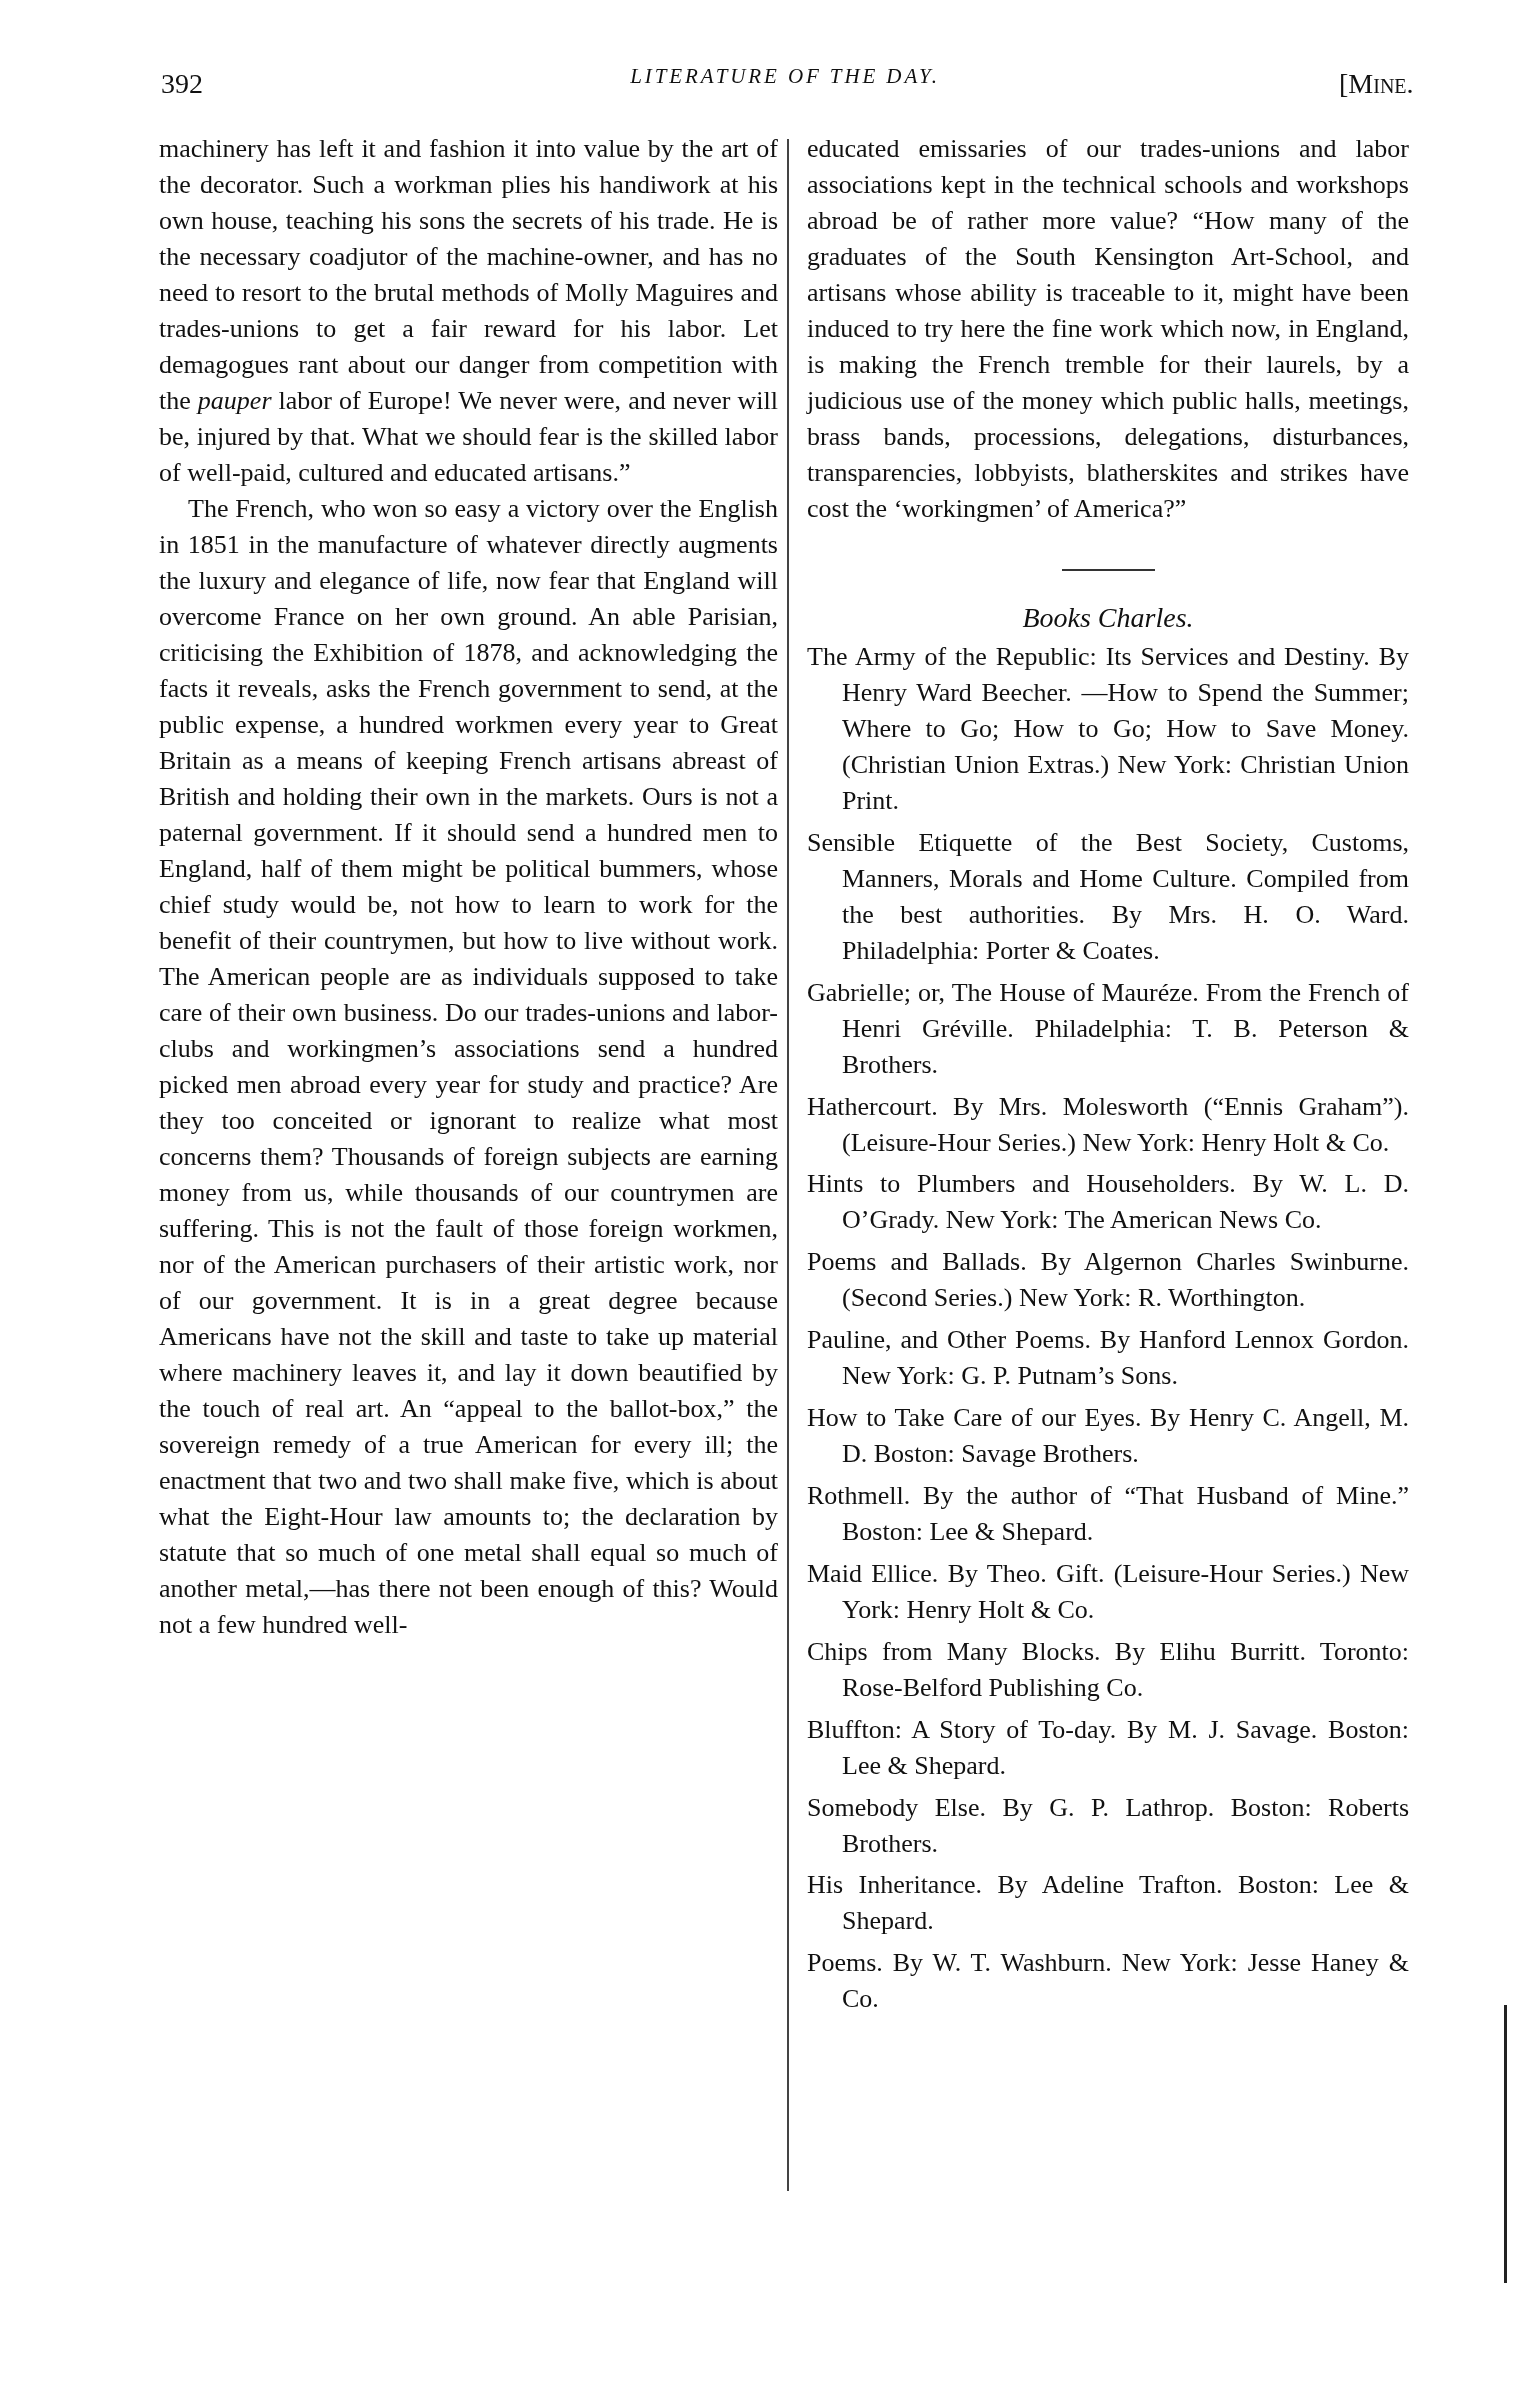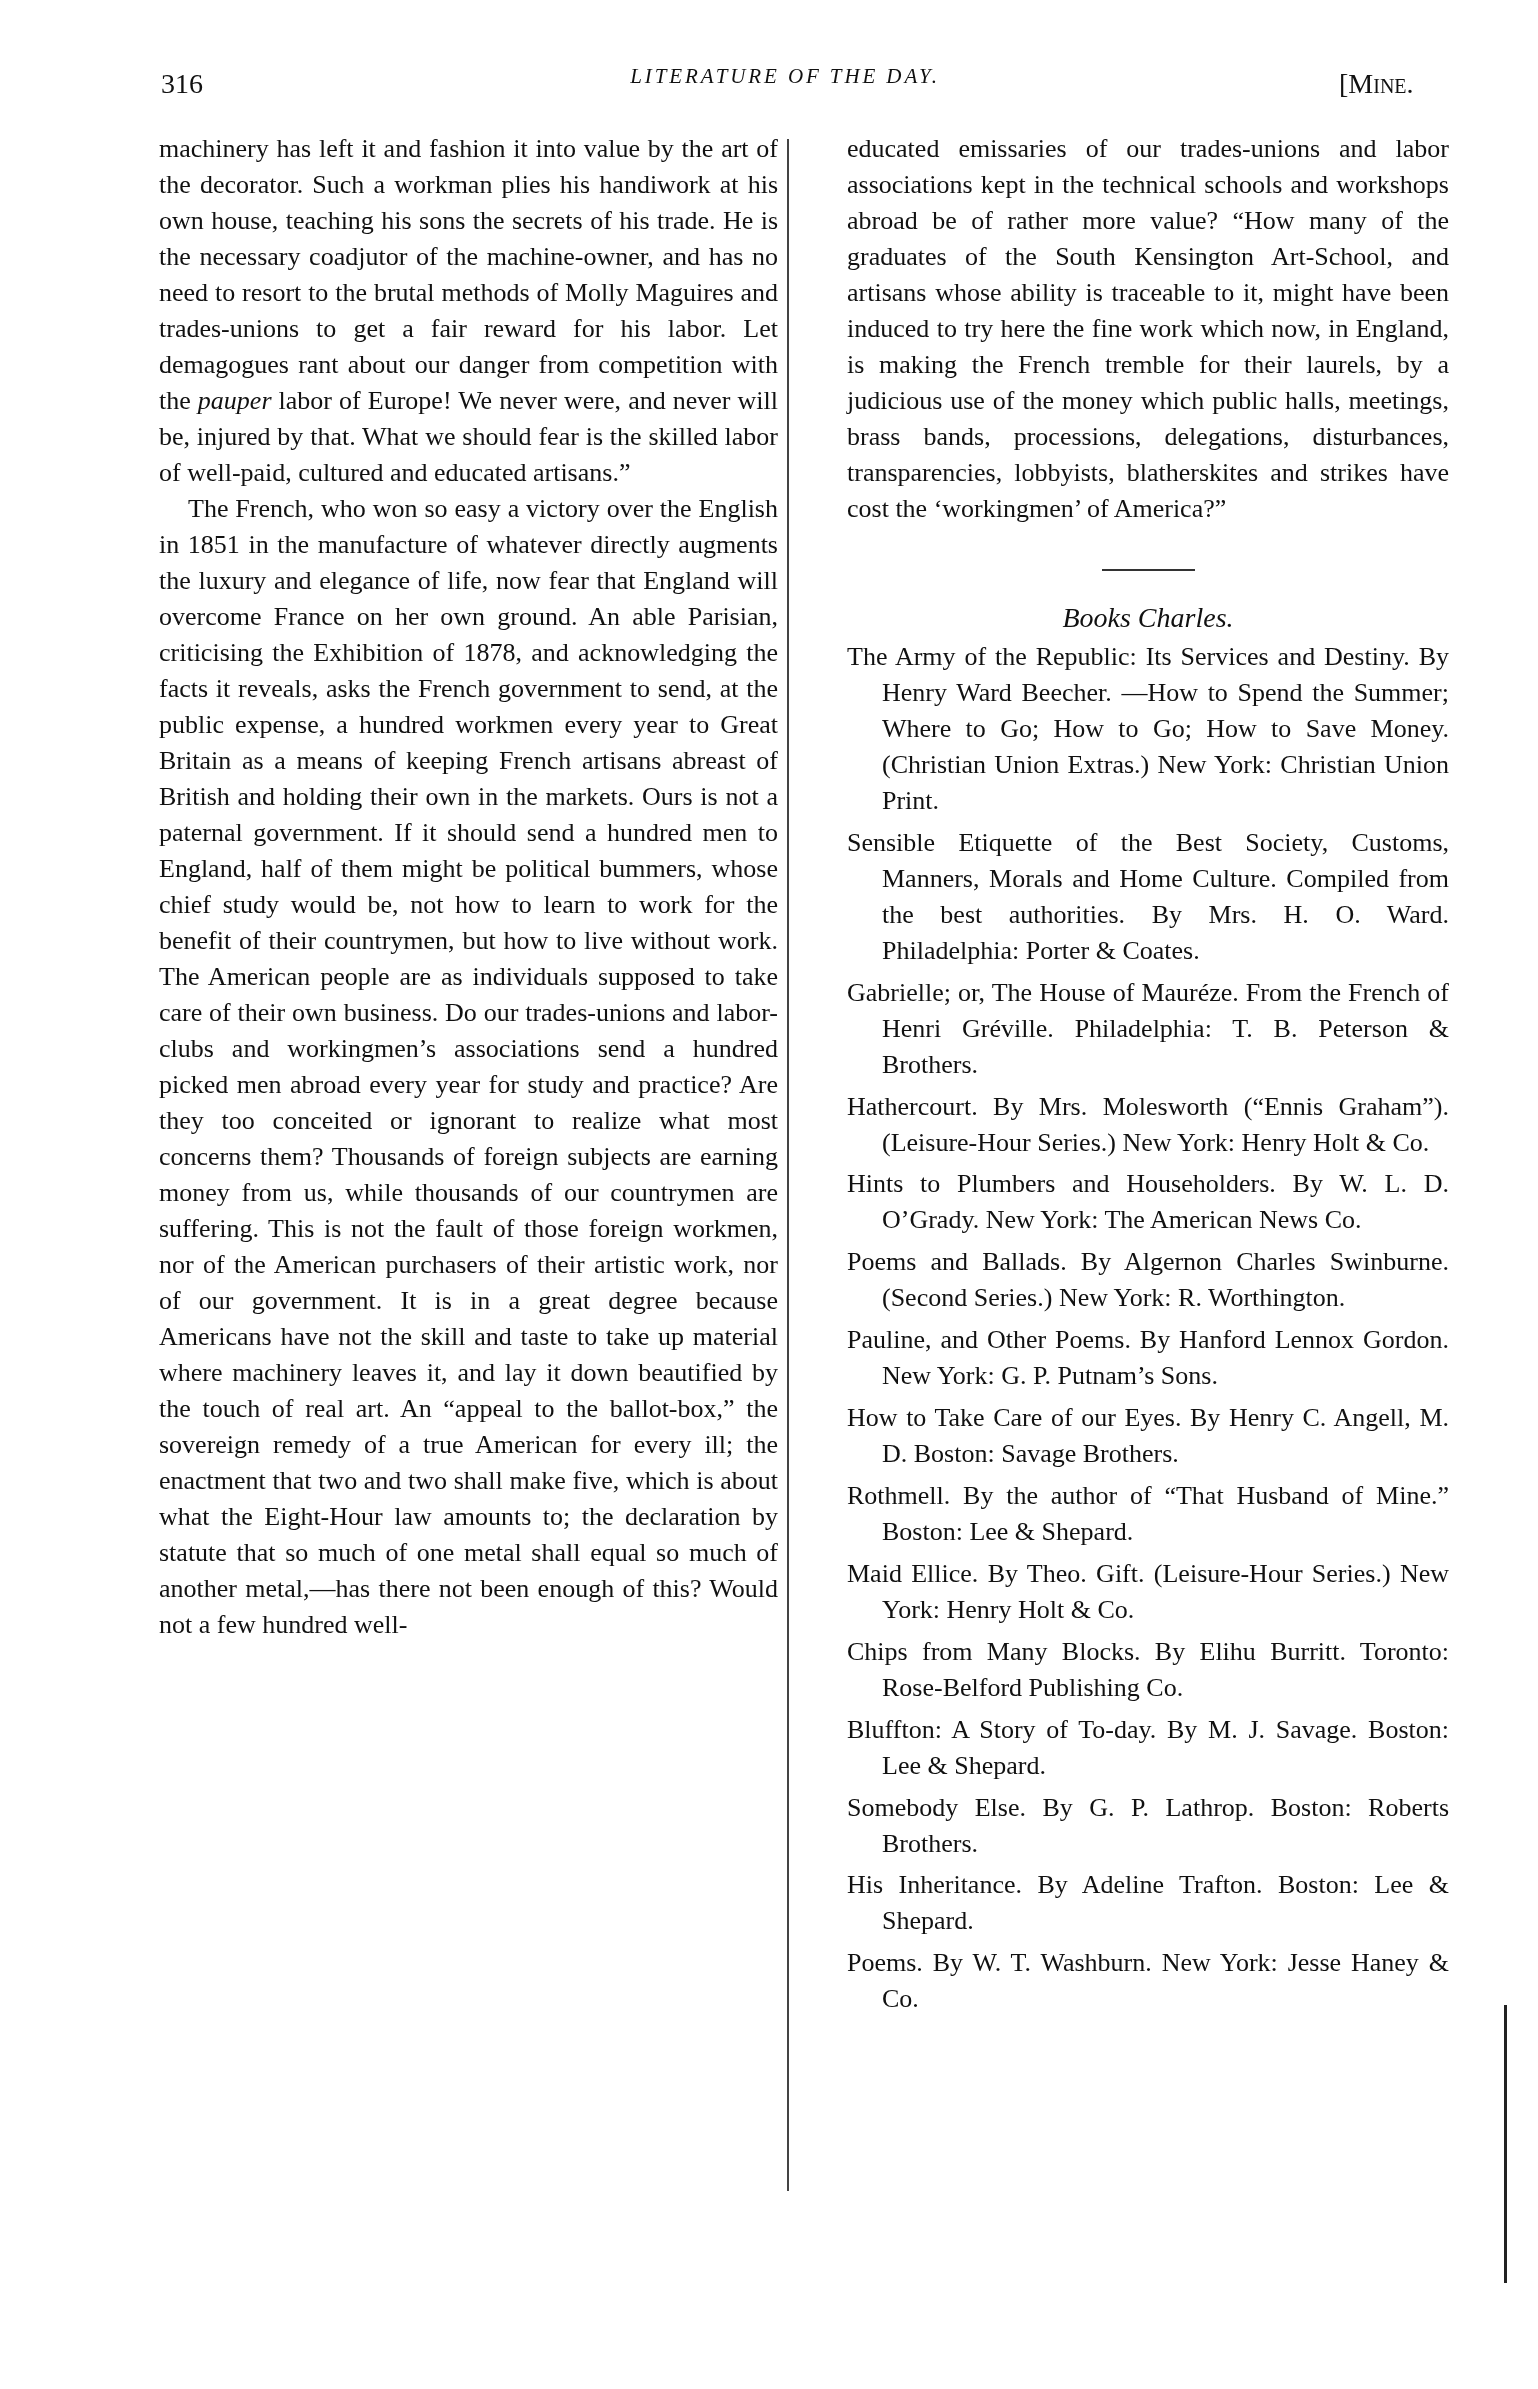--- a/index.html
+++ b/index.html
@@ -4,34 +4,34 @@
 <style>
   html, body { margin: 0; padding: 0; background: #ffffff; }
   body { width: 1538px; height: 2389px; position: relative; overflow: hidden;
          font-family: "Liberation Serif", "DejaVu Serif", serif; color: #111; }
   .page-num { position: absolute; left: 161px; top: 68px; font-size: 28px; }
   .running-head { position: absolute; left: 16px; width: 1538px; top: 64px; text-align: center;
                   font-size: 21px; font-style: italic; letter-spacing: 2.9px; }
   .running-month { position: absolute; left: 1339px; top: 68px; font-size: 28px; font-variant: small-caps; }
   .col { position: absolute; top: 131px; font-size: 26px; line-height: 36px; font-family: Liberation Serif, serif; }
   .col-left { left: 159px; width: 619px; }
-  .col-right { left: 847px; width: 602px; }
+  .col-right { left: 807px; width: 602px; }
   .divider { position: absolute; left: 787px; top: 139px; width: 1.5px; height: 2052px; background: #444; }
   .margin-rule { position: absolute; left: 1504px; top: 2005px; width: 2.9px; height: 278px; background: #222; }
   .para { text-align: justify; margin: 0; }
   .para.indent { text-indent: 29px; }
   .sep { width: 93px; height: 2px; background: #333; margin: 42px auto 29px auto; }
   .books-title { text-align: center; font-style: italic; font-size: 28px; margin: 0 0 2.9px 0; }
   .book { margin: 0 0 5.9px 0; padding-left: 35px; text-indent: -35px; text-align: justify; line-height: 36px; }
   em.it { font-style: italic; }
 </style>
 </head>
 <body>
 
-<div class="page-num">316</div>
+<div class="page-num">392</div>
 <div class="running-head">LITERATURE OF THE DAY.</div>
 <div class="running-month">[Mine.</div>
 
 <div class="col col-left">
   <p class="para">
     <span>machinery has left it and fashion it into value by the art of the decorator. Such a workman plies his handiwork at his own house, teaching his sons the secrets of his trade. He is the necessary coadjutor of the machine-owner, and has no need to resort to the brutal methods of Molly Maguires and trades-unions to get a fair reward for his labor. Let demagogues rant about our danger from competition with the </span><em class="it">pauper</em><span> labor of Europe! We never were, and never will be, injured by that. What we should fear is the skilled labor of well-paid, cultured and educated artisans.”</span>
   </p>
   <p class="para indent">
     <span>The French, who won so easy a victory over the English in 1851 in the manufacture of whatever directly augments the luxury and elegance of life, now fear that England will overcome France on her own ground. An able Parisian, criticising the Exhibition of 1878, and acknowledging the facts it reveals, asks the French government to send, at the public expense, a hundred workmen every year to Great Britain as a means of keeping French artisans abreast of British and holding their own in the markets. Ours is not a paternal government. If it should send a hundred men to England, half of them might be political bummers, whose chief study would be, not how to learn to work for the benefit of their countrymen, but how to live without work. The American people are as individuals supposed to take care of their own business. Do our trades-unions and labor-clubs and workingmen’s associations send a hundred picked men abroad every year for study and practice? Are they too conceited or ignorant to realize what most concerns them? Thousands of foreign subjects are earning money from us, while thousands of our countrymen are suffering. This is not the fault of those foreign workmen, nor of the American purchasers of their artistic work, nor of our government. It is in a great degree because Americans have not the skill and taste to take up material where machinery leaves it, and lay it down beautified by the touch of real art. An “appeal to the ballot-box,” the sovereign remedy of a true American for every ill; the enactment that two and two shall make five, which is about what the Eight-Hour law amounts to; the declaration by statute that so much of one metal shall equal so much of another metal,—has there not been enough of this? Would not a few hundred well-</span>
   </p>

